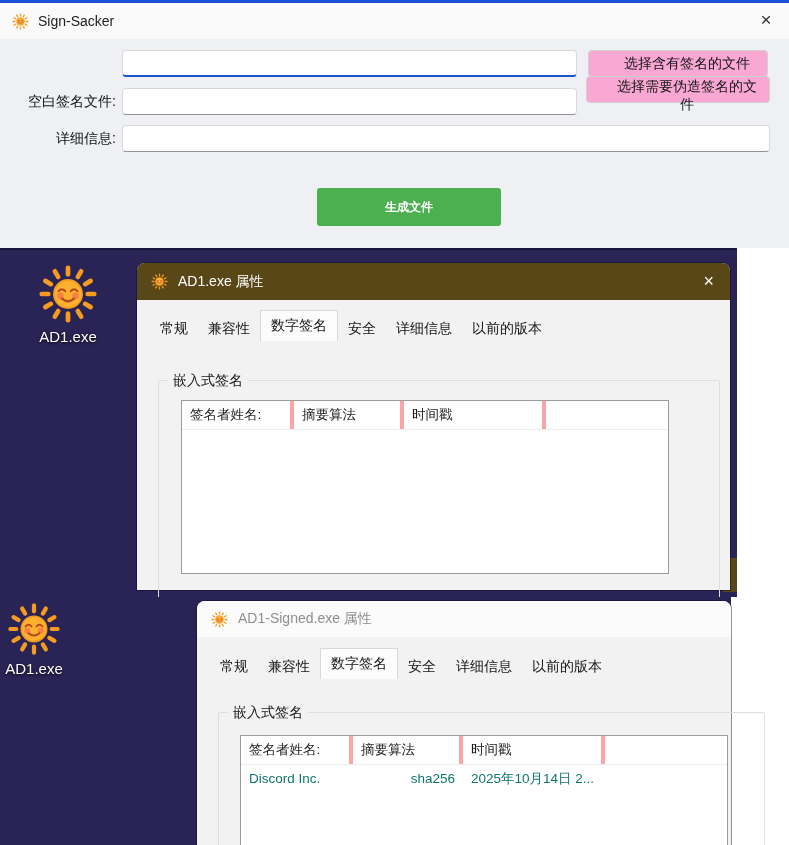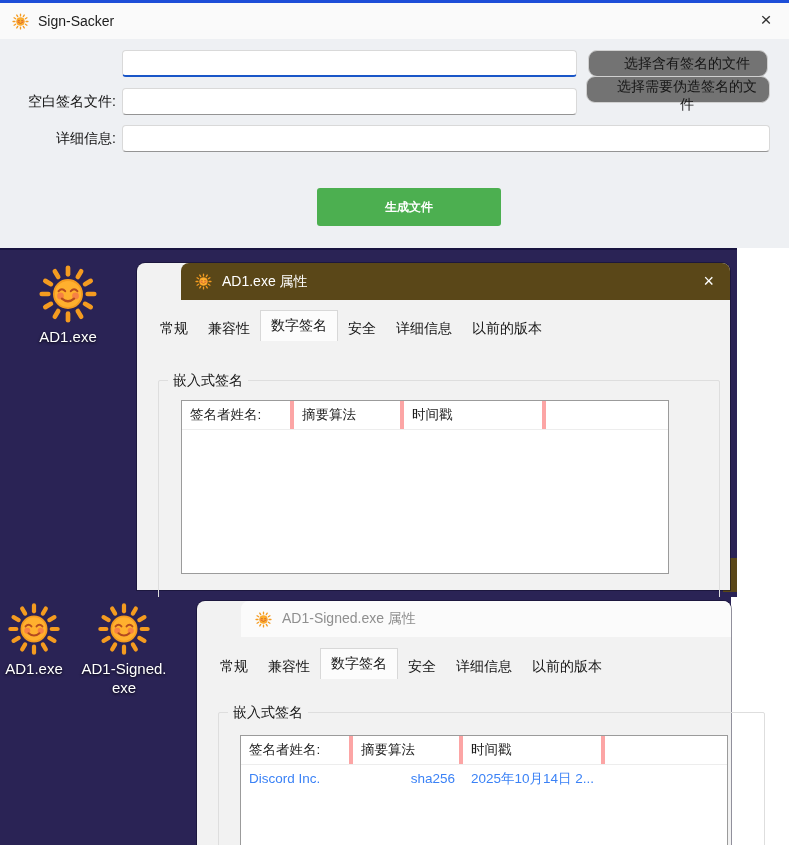--- a/index.html
+++ b/index.html
@@ -13,22 +13,22 @@
                display:flex;align-items:center;padding-left:12px;box-sizing:border-box;gap:9px;}
   .ss-title{font-size:14px;color:#1c1c1c;}
   .ss-close{position:absolute;right:6px;top:0;width:34px;height:34px;display:flex;
             align-items:center;justify-content:center;font-size:19px;color:#333;cursor:default;}
   .flabel{position:absolute;left:4px;width:112px;text-align:right;font-size:14px;
           color:#121212;line-height:27px;}
   .ss-input{position:absolute;height:27px;box-sizing:border-box;background:#fff;
             border:1px solid #d9d9d9;border-bottom:1px solid #949494;border-radius:4px;
             padding:0 8px;font-size:13px;font-family:inherit;}
   .ss-input.focused{border-bottom:2px solid #1956c8;}
-  .ss-btn{position:absolute;height:27px;box-sizing:border-box;background:#737373;
-          border:1px solid #d0d0d0;border-radius:9px;font-size:14px;color:#161616;
+  .ss-btn{position:absolute;height:27px;box-sizing:border-box;background:#f9a8d4;
+          border:1px solid #d0d0d0;border-radius:4px;font-size:14px;color:#161616;
           font-family:inherit;padding-left:24px;}
   .ss-generate{position:absolute;left:317px;top:185px;width:184px;height:38px;
                background:#4caf50;color:#fff;font-size:12px;font-weight:bold;border:none;
                border-radius:3px;font-family:inherit;}
 
   
   .band{position:absolute;left:0;width:789px;overflow:hidden;background:#fff;}
   .band-mid{top:248px;height:349px;}
   .band-bot{top:597px;height:248px;}
   .desk{position:absolute;left:0;top:0;height:100%;background:#2a2355;}
@@ -44,21 +44,21 @@
   .di-mid{left:30px;top:16px;width:76px;}
   .di-b1{left:-5px;top:5px;width:78px;}
   .di-b2{left:81px;top:5px;width:86px;}
 
   
   .dialog{position:absolute;background:#f2f2f2;border-radius:8px 8px 0 0;
           box-shadow:0 0 0 1px rgba(10,8,35,.45);}
   .dlg1{left:137px;top:15px;width:593px;height:327px;}
   .dlg2{left:197px;top:4px;width:534px;height:305px;}
   .dlg-titlebar{height:37px;border-radius:8px 8px 0 0;display:flex;align-items:center;
-                padding-left:14px;box-sizing:border-box;gap:10px;margin-left:44px;}
+                padding-left:14px;box-sizing:border-box;gap:10px;}
   .dlg1 .dlg-titlebar{background:#5a4718;color:#fff;}
   .dlg2 .dlg-titlebar{background:#fbfbfb;color:#8f8f8f;height:36px;}
   .dlg-title{font-size:14px;}
   .dlg-close{margin-left:auto;margin-right:16px;font-size:18px;color:#fff;}
 
   .tabstrip{position:absolute;left:13px;display:flex;align-items:flex-end;height:30px;}
   .dlg1 .tabstrip{top:48px;}
   .dlg2 .tabstrip{top:48px;}
   .tab{height:25px;line-height:25px;padding:0 10px;font-size:14px;color:#161616;white-space:nowrap;}
   .tab.sel{height:31px;line-height:29px;background:#fcfcfc;border:1px solid #d8d8d8;
@@ -72,21 +72,21 @@
 
   .lv{position:absolute;background:#fff;border:1px solid #9b9b9b;box-sizing:border-box;}
   .dlg1 .lv{left:44px;top:137px;width:488px;height:174px;}
   .dlg2 .lv{left:43px;top:134px;width:488px;height:117px;}
   .lv-head{display:flex;height:28px;border-bottom:1px solid #ededed;}
   .lv-hcell{box-sizing:border-box;flex:none;border-right:4px solid #fca5a5;padding:0 8px;
             line-height:27px;font-size:13.5px;color:#1d1d1d;white-space:nowrap;overflow:hidden;}
   .lv-hcell.lv-fill{flex:1;border-right:none;}
   .lv-row{display:flex;height:28px;}
   .lv-cell{box-sizing:border-box;flex:none;padding:0 8px;line-height:28px;font-size:13.5px;
-           color:#3b82f6;white-space:nowrap;overflow:hidden;}
+           color:#0f766e;white-space:nowrap;overflow:hidden;}
 
   .sun-16{width:17px;height:17px;flex:none;}
   .sun-60{width:60px;height:60px;}
   .sun-54{width:54px;height:54px;}
 </style>
 </head>
 <body>
 
 <svg width="0" height="0" style="position:absolute" aria-hidden="true">
   <symbol id="sun-sym" viewBox="0 0 64 64">
@@ -180,26 +180,20 @@
 
   <section class="band band-bot">
     <div class="desk"></div>
 
     <div class="dicon di-b1">
       <svg class="sun-big sun-54">
           <use href="#sun-sym"></use>
         </svg>
       <div class="dicon-label">AD1.exe</div>
     </div>
-    <div class="dicon di-b2">
-      <svg class="sun-big sun-54">
-          <use href="#sun-sym"></use>
-        </svg>
-      <div class="dicon-label">AD1-Signed.exe</div>
-    </div>
 
     <div class="dialog dlg2">
       <div class="dlg-titlebar">
         <svg class="sun-16">
             <use href="#sun-sym"></use>
           </svg>
         <span class="dlg-title">AD1-Signed.exe 属性</span>
       </div>
       <div class="tabstrip">
           <div class="tab">常规</div>

